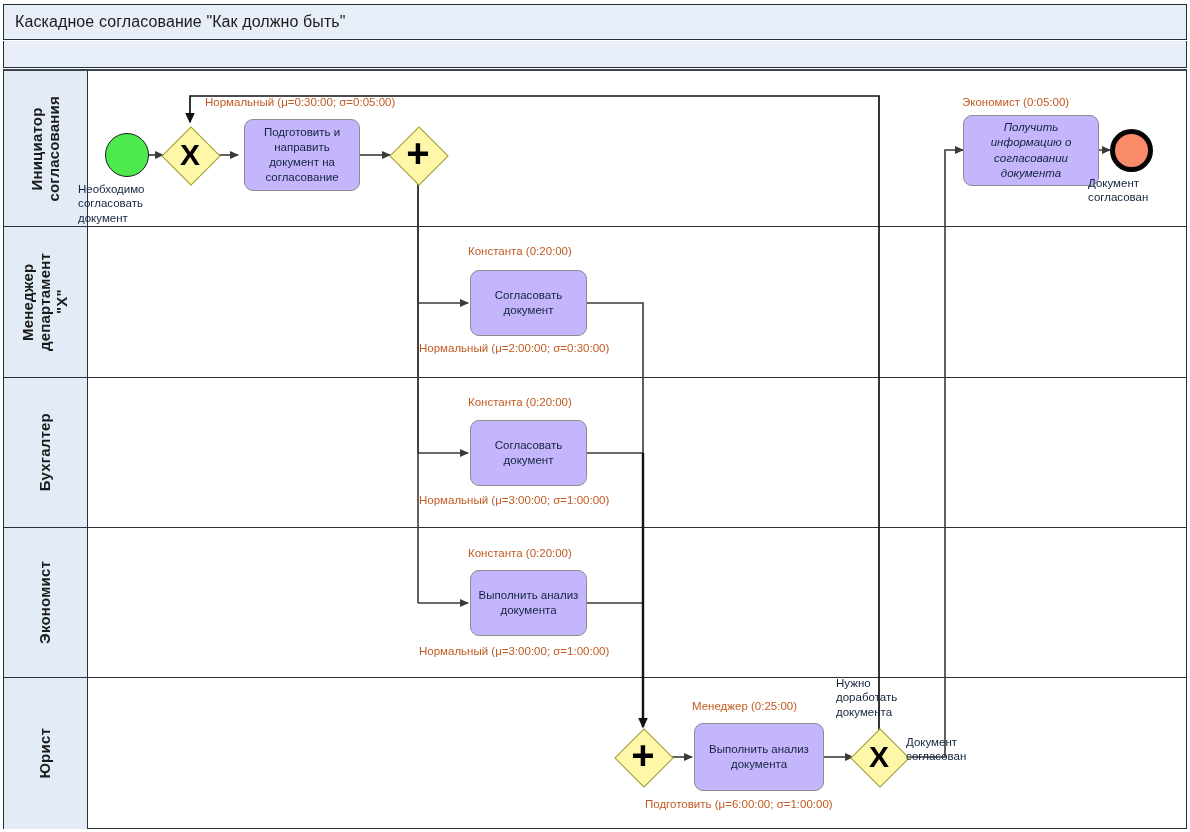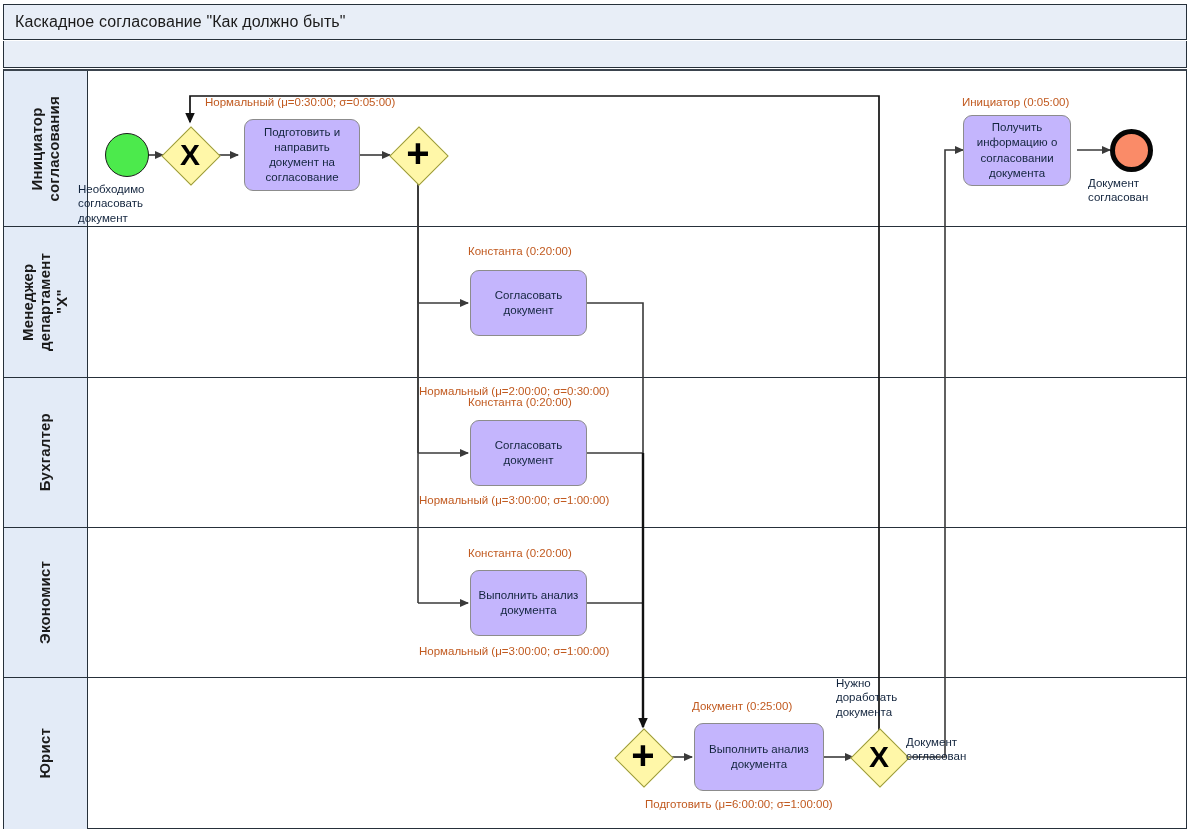--- a/index.html
+++ b/index.html
@@ -194,52 +194,52 @@
   <div class="node task" style="left:244px;top:119px;width:116px;height:72px;">Подготовить и
 направить
 документ на
 согласование</div>
 
   <div class="node gw" style="left:390px;top:127px;">
     <div class="dia"></div>
     <div class="sym plus">+</div>
   </div>
 
-  <div class="dist" style="left:962px;top:96px;">Инициатор (0:05:00)</div>
-  <div class="node task" style="left:963px;top:115px;width:108px;height:71px;">Получить
+  <div class="dist" style="left:962px;top:96px;">Экономист (0:05:00)</div>
+  <div class="node task" style="left:963px;top:115px;width:136px;height:71px;font-style:italic;">Получить
 информацию о
 согласовании
 документа</div>
 
   <div class="node ev end" style="left:1110px;top:129px;width:43px;height:43px;"></div>
   <div class="lab" style="left:1088px;top:176px;width:90px;">Документ
 согласован</div>
 
   <div class="dist" style="left:468px;top:245px;">Константа (0:20:00)</div>
   <div class="node task" style="left:470px;top:270px;width:117px;height:66px;">Согласовать
 документ</div>
-  <div class="dist" style="left:419px;top:342px;margin-top:43px;">Нормальный (μ=2:00:00; σ=0:30:00)</div>
+  <div class="dist" style="left:419px;top:342px;">Нормальный (μ=2:00:00; σ=0:30:00)</div>
 
   <div class="dist" style="left:468px;top:396px;">Константа (0:20:00)</div>
   <div class="node task" style="left:470px;top:420px;width:117px;height:66px;">Согласовать
 документ</div>
   <div class="dist" style="left:419px;top:494px;">Нормальный (μ=3:00:00; σ=1:00:00)</div>
 
   <div class="dist" style="left:468px;top:547px;">Константа (0:20:00)</div>
   <div class="node task" style="left:470px;top:570px;width:117px;height:66px;">Выполнить
 анализ
 документа</div>
   <div class="dist" style="left:419px;top:645px;">Нормальный (μ=3:00:00; σ=1:00:00)</div>
 
   <div class="node gw" style="left:615px;top:729px;">
     <div class="dia"></div>
     <div class="sym plus">+</div>
   </div>
 
-  <div class="dist" style="left:692px;top:700px;">Документ (0:25:00)</div>
+  <div class="dist" style="left:692px;top:700px;">Менеджер (0:25:00)</div>
   <div class="node task" style="left:694px;top:723px;width:130px;height:68px;">Выполнить
 анализ
 документа</div>
   <div class="dist" style="left:645px;top:798px;">Подготовить (μ=6:00:00; σ=1:00:00)</div>
 
   <div class="node gw" style="left:851px;top:729px;">
     <div class="dia"></div>
     <div class="sym">X</div>
   </div>
 

